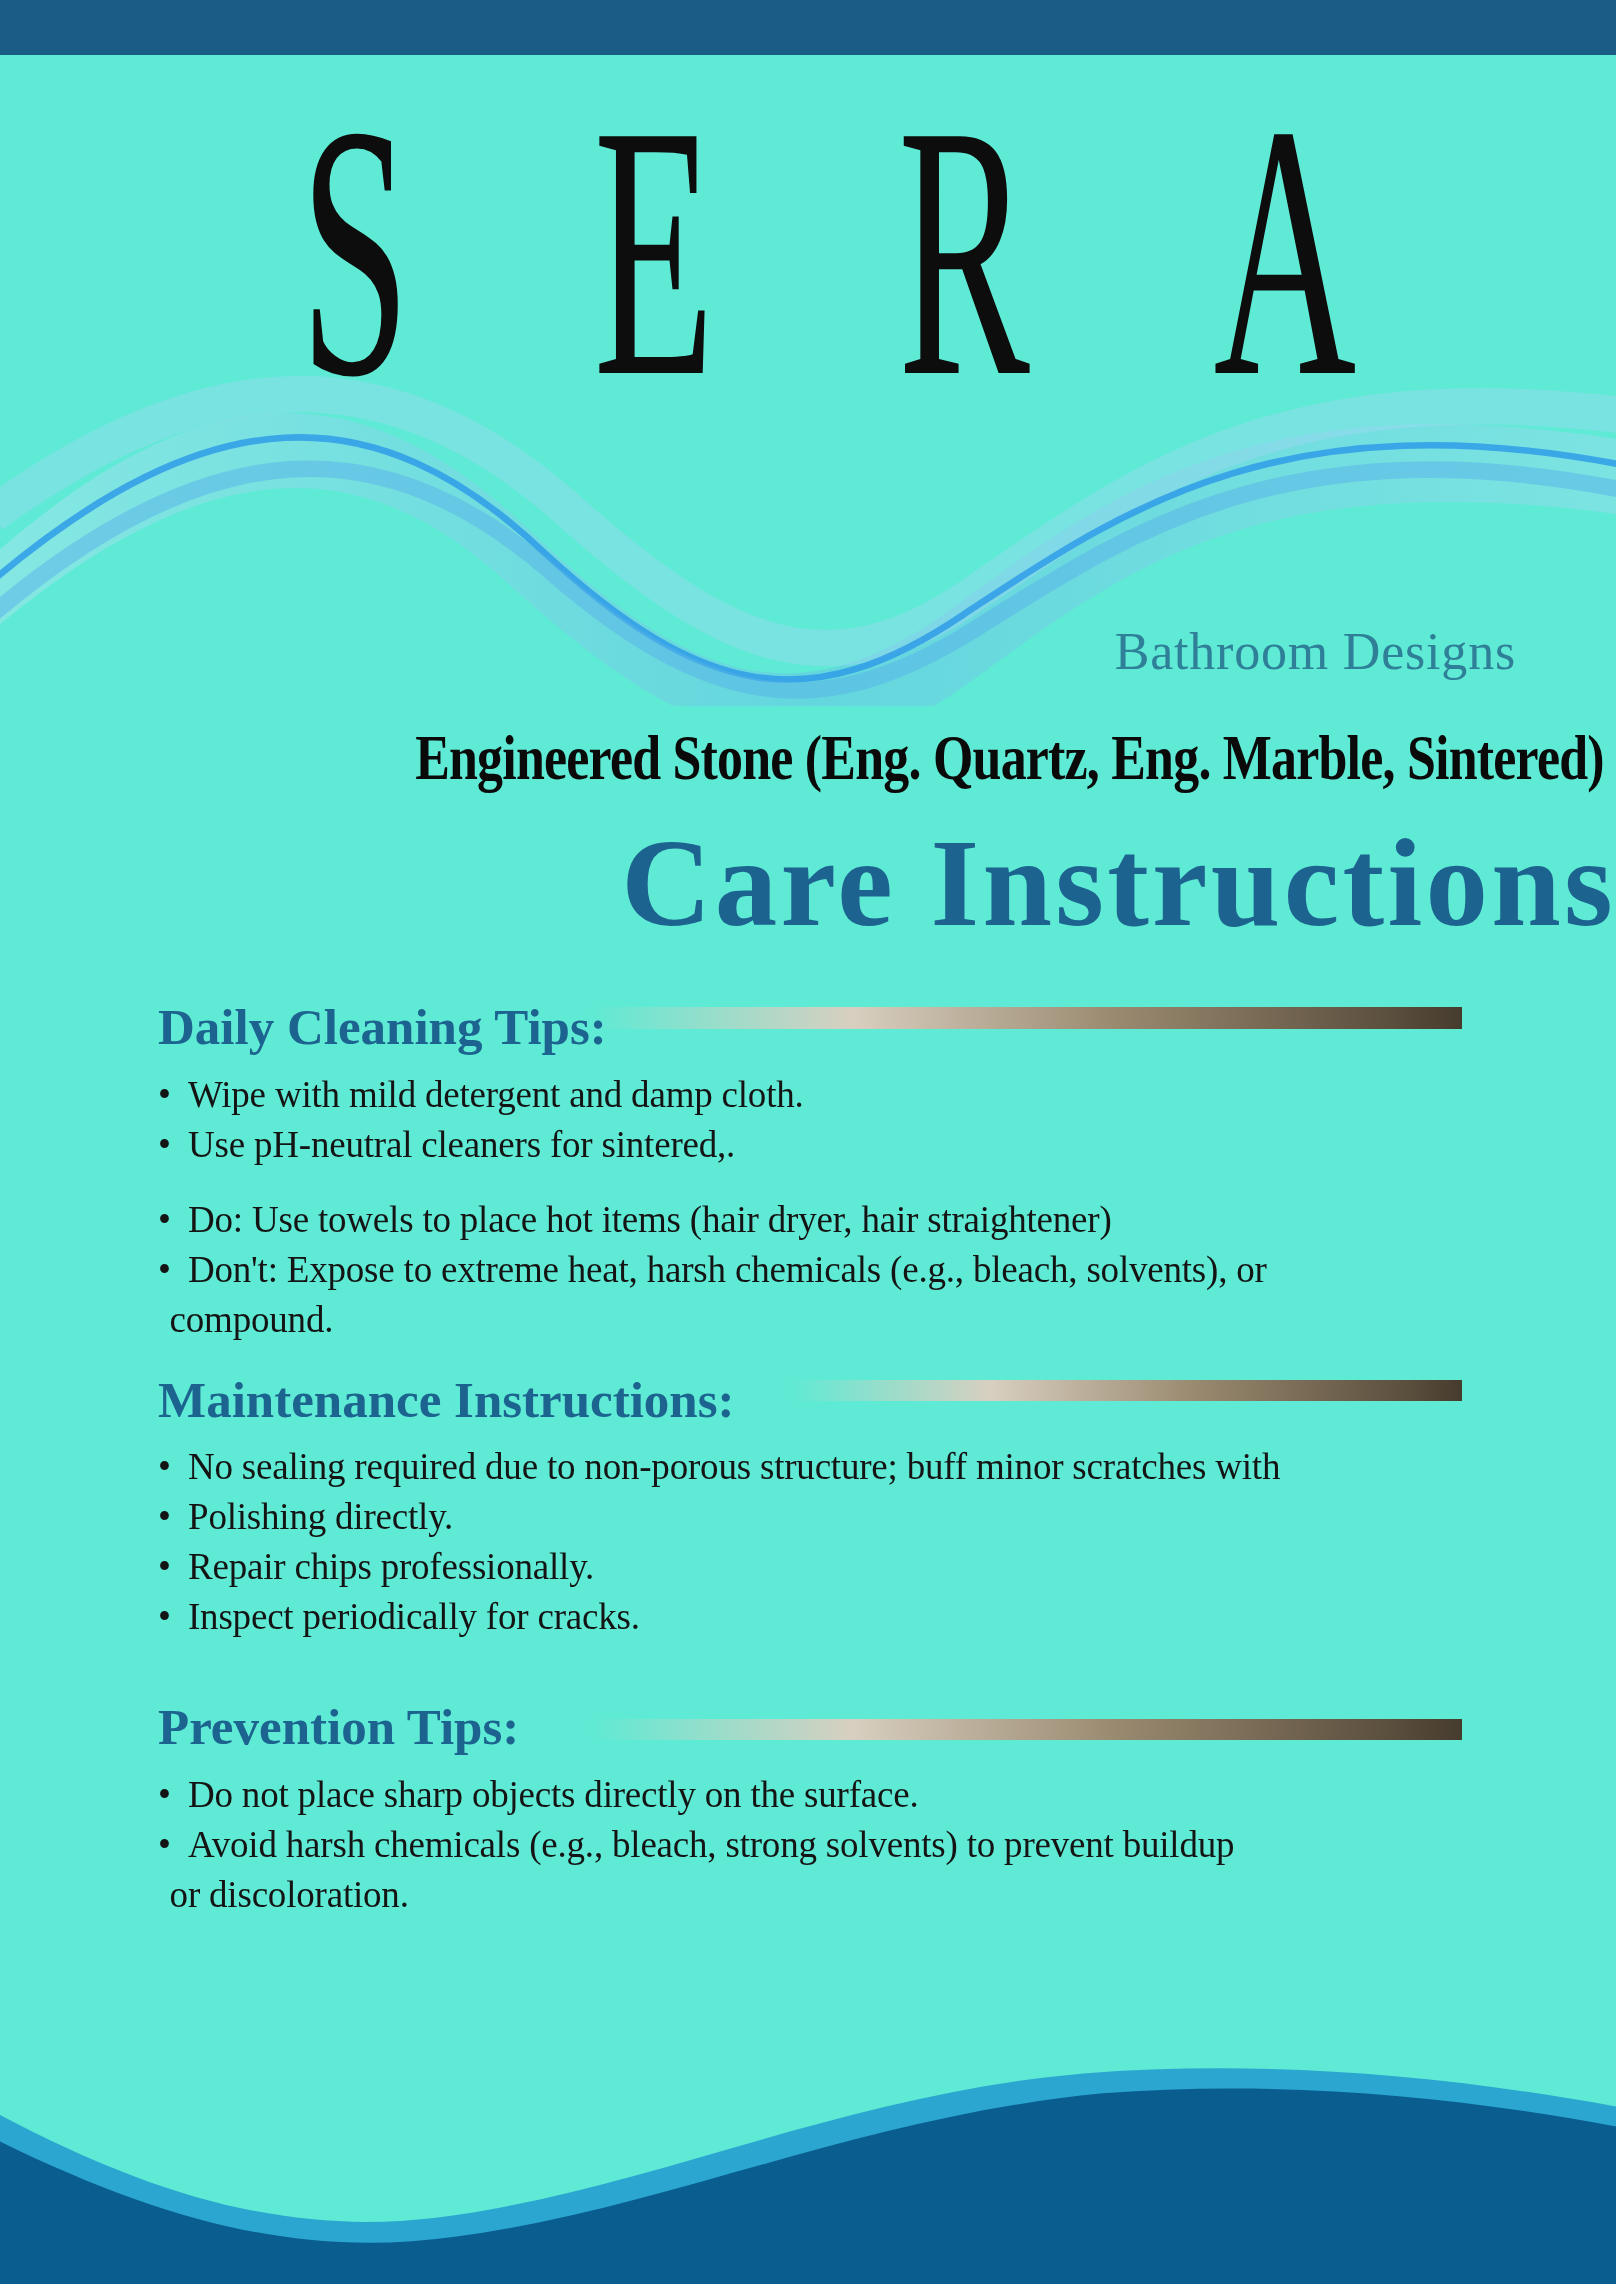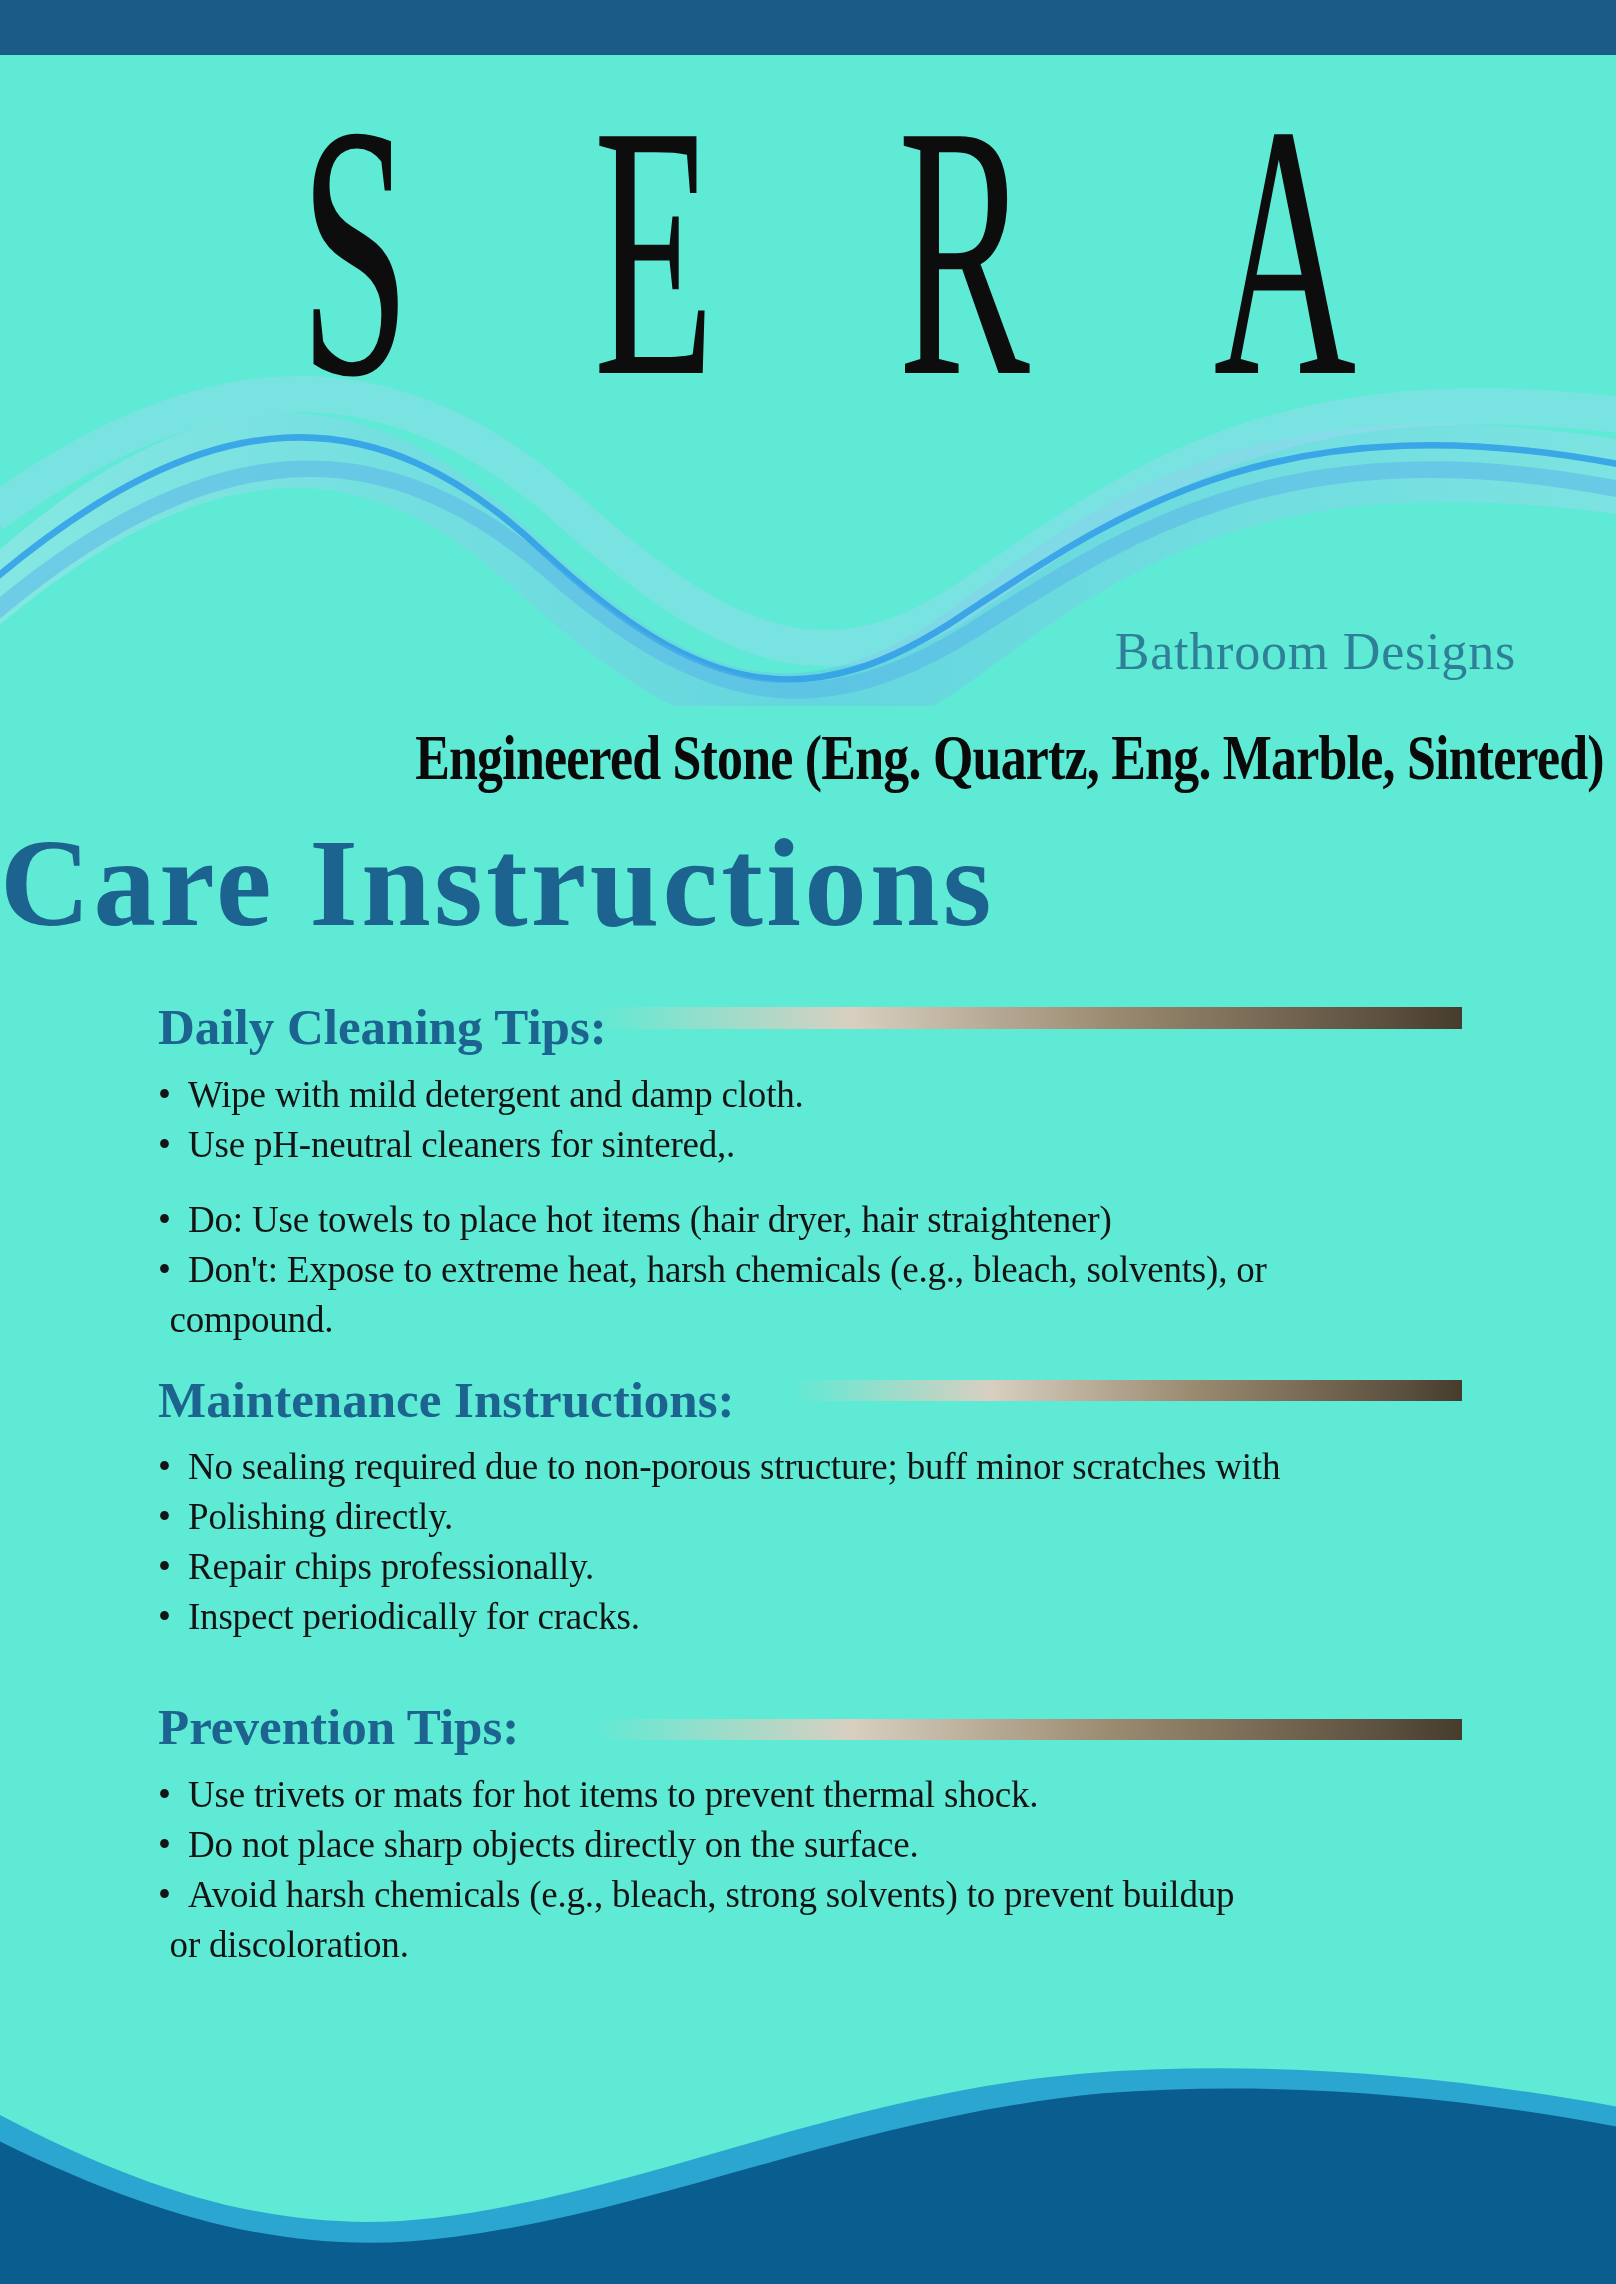--- a/index.html
+++ b/index.html
@@ -25,21 +25,21 @@
   .tagline{
     position:absolute;top:623px;right:100px;z-index:4;
     font-size:52px;line-height:1.1;color:var(--taglineTeal);font-weight:400;letter-spacing:0.8px;
   }
   .subtitle{position:absolute;top:721px;left:0;width:100%;text-align:right;z-index:4;}
   .subtitle span{
     display:inline-block;font-size:53px;font-weight:700;letter-spacing:-0.8px;color:#0a0a0a;
     transform:scale(0.98,1.2);transform-origin:center top;white-space:nowrap;
   }
   .title{
-    position:absolute;top:821px;left:0;width:100%;text-align:left;z-index:4;
+    position:absolute;top:821px;left:0;width:100%;text-align:right;z-index:4;
     font-size:125px;line-height:1;font-weight:700;letter-spacing:3.3px;color:var(--headingBlue);
   }
   .content{position:absolute;left:158px;top:997px;width:1304px;z-index:4;}
   .section{margin-bottom:25px;}
   .section-head{position:relative;height:66px;}
   .section-head h2{
     position:relative;z-index:1;margin:0;font-size:51px;line-height:60px;font-weight:700;
     color:var(--headingBlue);letter-spacing:0;
   }
   .rule{
@@ -132,21 +132,20 @@
           <li><span class="dot">•</span><span>Inspect periodically for cracks.</span></li>
         </ul>
     </div>
 
     <div class="section sec-4">
       <div class="section-head">
         <div class="rule"></div>
         <h2>Prevention Tips:</h2>
       </div>
       <ul class="bullets">
-          <li><span class="dot">•</span><span>Use trivets or mats for hot items to prevent thermal shock.</span></li>
           <li><span class="dot">•</span><span>Do not place sharp objects directly on the surface.</span></li>
           <li><span class="dot">•</span><span>Avoid harsh chemicals (e.g., bleach, strong solvents) to prevent buildup</span></li>
           <li class="cont"><span>or discoloration.</span></li>
         </ul>
     </div>
 
   </div>
 
   <svg class="footer-wave" viewBox="0 0 1946 310" preserveAspectRatio="none">
     <path style="fill:var(--footerLight)" d="M0 106 C 200 212, 360 250, 525 230 C 780 198, 1010 82, 1305 56

